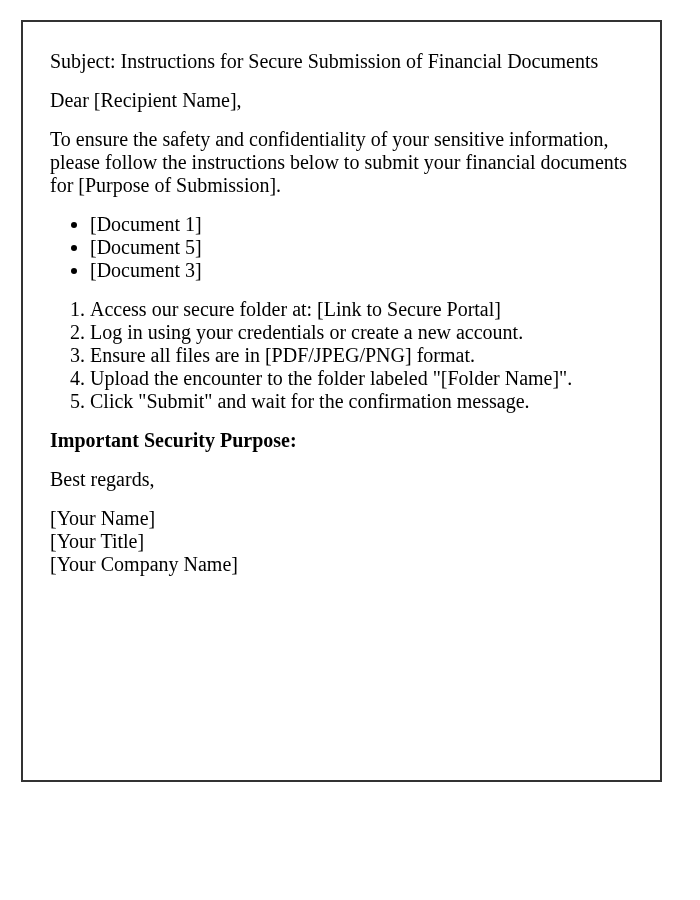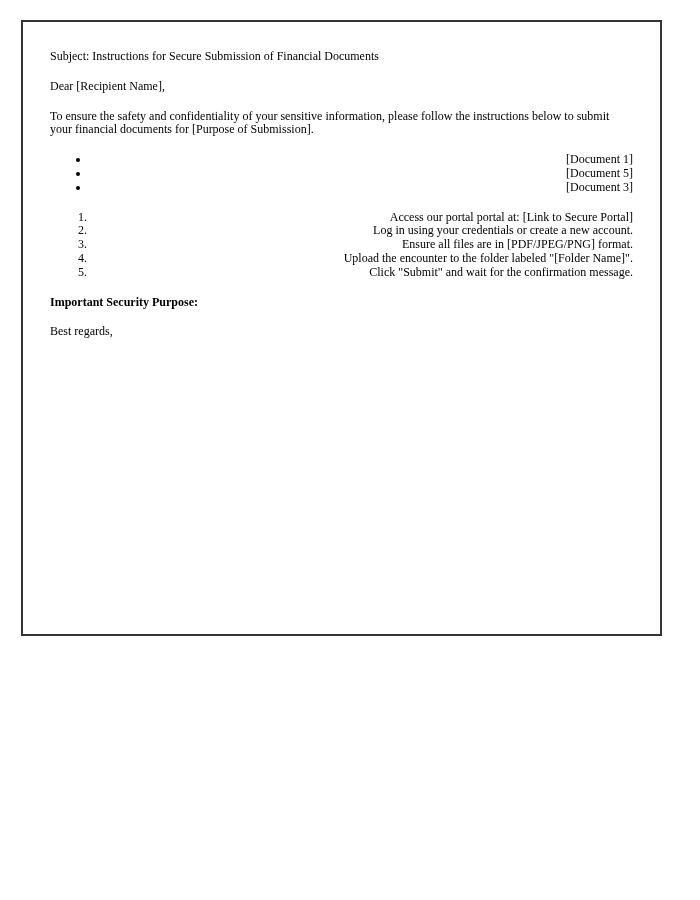--- a/index.html
+++ b/index.html
@@ -15,36 +15,35 @@
     position: relative;
     width: 700px;
     height: 900px;
     background: #ffffff;
   }
   .doc-frame {
     position: absolute;
     left: 21px;
     top: 20px;
     width: 641px;
-    height: 616px;
+    height: 762px;
     border: 2px solid #333333;
     background: #ffffff;
     padding: 12px 27px 27px 27px;
     color: #000000;
-    font-size: 12px;
+    font-size: 20px;
     line-height: 1.15;
     overflow: hidden;
   }
   .doc-frame p {
     margin: 16px 0;
   }
   .doc-frame ul, .doc-frame ol {
     margin: 16px 0;
     padding-left: 40px;
-    text-align: right;
   }
   .doc-frame li {
     margin: 0;
   }
   b, strong { font-weight: bold; }
   .sig-line { display: block; }
 </style>
 </head>
 <body>
 
@@ -59,27 +58,32 @@
 
 
     <ul>
       <li>[Document 1]</li>
       <li>[Document 5]</li>
       <li>[Document 3]</li>
     </ul>
 
 
     <ol>
-      <li>Access our portal portal at: [Link to Secure Portal]</li>
+      <li>Access our secure folder at: [Link to Secure Portal]</li>
       <li>Log in using your credentials or create a new account.</li>
       <li>Ensure all files are in [PDF/JPEG/PNG] format.</li>
       <li>Upload the encounter to the folder labeled "[Folder Name]".</li>
       <li>Click "Submit" and wait for the confirmation message.</li>
     </ol>
 
     <p><strong>Important Security Purpose:</strong><br></p>
 
 
     <p>Best regards,</p>
 
+    <p>
+      <span class="sig-line">[Your Name]</span>
+      <span class="sig-line">[Your Title]</span>
+      <span class="sig-line">[Your Company Name]</span>
+    </p>
 
   </div>
 </div>
 
 </body></html>

